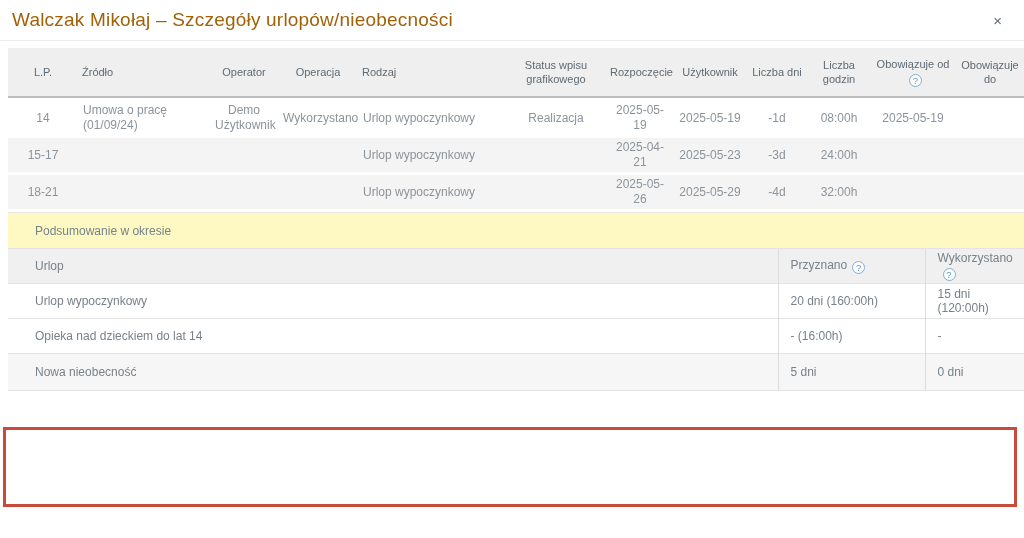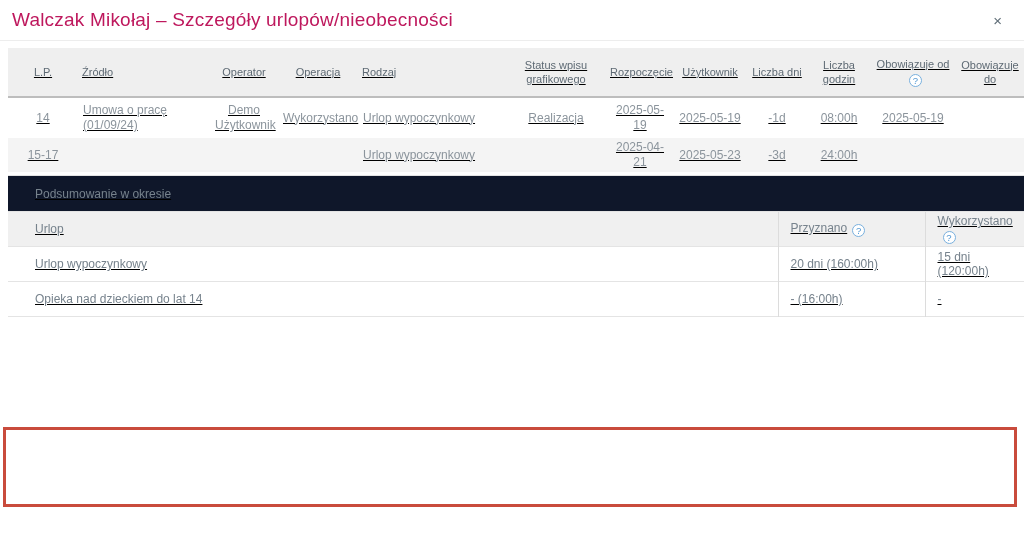--- a/index.html
+++ b/index.html
@@ -6,25 +6,25 @@
   html,body { margin:0; padding:0; }
   body {
     width:1024px; height:538px; position:relative; overflow:hidden;
     background:#ffffff; font-family:"Liberation Sans", sans-serif;
   }
   
   .modal-header {
     height:41px; display:flex; align-items:center; justify-content:space-between;
     padding:0 12px; border-bottom:1px solid #ededed; background:#fff;
   }
-  .modal-title { font-size:19px; font-weight:400; color:#be185d; margin:0; letter-spacing:.2px; }
+  .modal-title { font-size:19px; font-weight:400; color:#a16207; margin:0; letter-spacing:.2px; }
   .close-btn { color:#5f6d77; font-size:15px; line-height:1; cursor:pointer; padding:4px 10px; }
 
   
-  .content { position:absolute; left:8px; right:0; top:45px;text-decoration:underline; }
+  .content { position:absolute; left:8px; right:0; top:45px; }
 
   
   .main-table { width:100%; border-collapse:separate; border-spacing:0 3px; table-layout:fixed; }
   .main-table thead th {
     background:#efefef; height:50px; font-size:11px; font-weight:400; color:#5e6a74;
     border-bottom:2px solid #bdbdbd; vertical-align:middle; padding:2px 4px; line-height:1.3;
     white-space:normal;
   }
   .main-table tbody td {
     height:34px; font-size:12px; color:#8b949c; padding:2px 5px; vertical-align:middle; line-height:1.25;
@@ -43,21 +43,21 @@
     text-align:center; margin-left:5px; vertical-align:-2px; background:#fff; cursor:pointer;
   }
 
   
   .sum-table { width:100%; border-collapse:collapse; table-layout:fixed; }
   .sum-table td {
     font-size:12px; color:#76828c; border-top:1px solid #e4e4e4; vertical-align:middle;
     padding:0 12px; background:#fff;
   }
   .sum-table td.lbl { padding-left:27px; }
-  .sum-table tr.section-row td { height:36px; background:#0f172a; }
+  .sum-table tr.section-row td { height:36px; background:#fef9c3; }
   .sum-table tr.group-header td { height:35px; background:#f0f0f0; }
   .sum-table tr.data-row td { height:35px; }
   .sum-table tr.data-tall td { height:37px; }
   .sum-table tr.row-alt td { background:#f6f6f6; }
   .sum-table td.v-sep { border-left:1px solid #dcdcdc; }
   .sum-table { border-bottom:1px solid #e4e4e4; }
 
   
   .annotation {
     position:absolute; left:3px; top:427px; width:1014px; height:80px;
@@ -131,20 +131,34 @@
           <td class="c-center"></td>
           <td class="c-left">Urlop wypoczynkowy</td>
           <td class="c-center"></td>
           <td class="c-center">2025-04-21</td>
           <td class="c-center">2025-05-23</td>
           <td class="c-center red-val">-3d</td>
           <td class="c-center red-val">24:00h</td>
           <td class="c-center"></td>
           <td class="c-center"></td>
         </tr>
+        <tr class="row-gray">
+          <td class="c-center">18-21</td>
+          <td class="c-left"></td>
+          <td class="c-center"></td>
+          <td class="c-center"></td>
+          <td class="c-left">Urlop wypoczynkowy</td>
+          <td class="c-center"></td>
+          <td class="c-center">2025-05-26</td>
+          <td class="c-center">2025-05-29</td>
+          <td class="c-center red-val">-4d</td>
+          <td class="c-center red-val">32:00h</td>
+          <td class="c-center"></td>
+          <td class="c-center"></td>
+        </tr>
       </tbody>
     </table>
 
     <table class="sum-table">
       <colgroup>
         <col style="width:770px">
           <col style="width:147px">
           <col>
       </colgroup>
       <tbody>
@@ -165,20 +179,25 @@
         <td class="lbl">Urlop wypoczynkowy</td>
         <td class="v-sep">20 dni  (160:00h)</td>
         <td class="v-sep">15 dni  (120:00h)</td>
       </tr>
       <tr class="data-row">
         <td class="lbl">Opieka nad dzieckiem do lat 14</td>
         <td class="v-sep">- (16:00h)</td>
         <td class="v-sep">-</td>
       </tr>
 
+      <tr class="data-tall row-alt">
+        <td class="lbl">Nowa nieobecność</td>
+        <td class="v-sep">5 dni</td>
+        <td class="v-sep">0 dni</td>
+      </tr>
     </tbody>
       </table>
 
   </div>
 
   <div class="annotation"></div>
 
 </div>
 
 </body></html>

